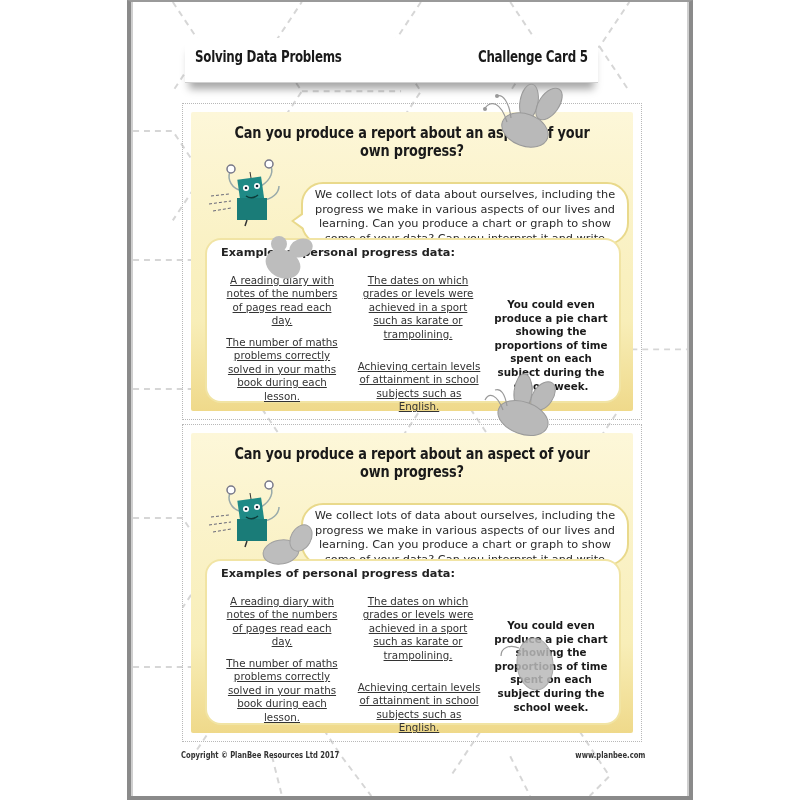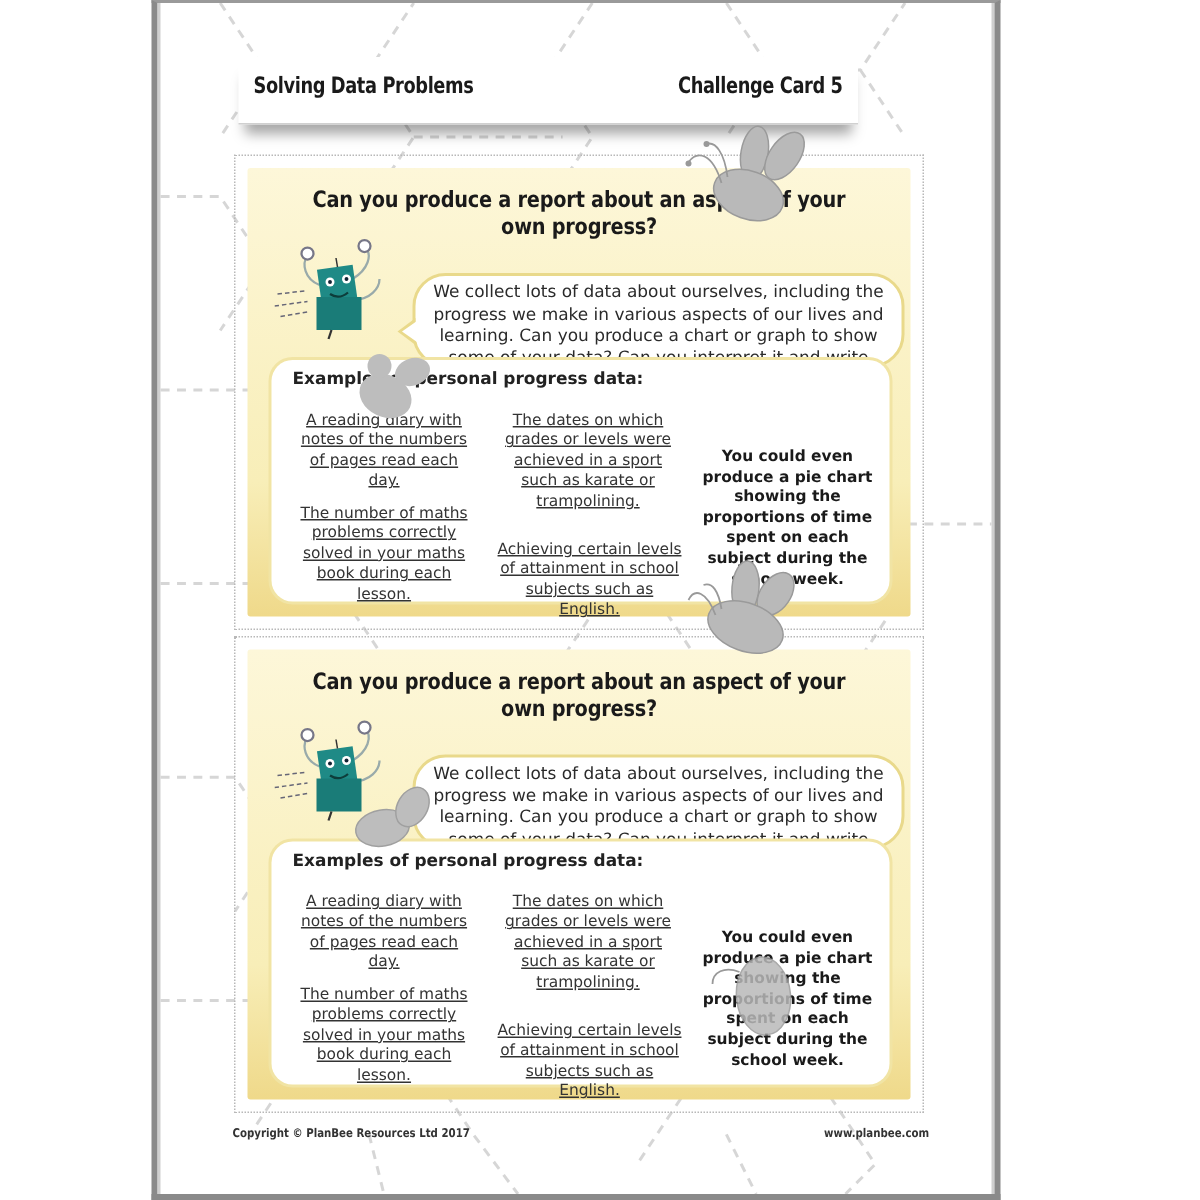--- a/index.html
+++ b/index.html
@@ -5,21 +5,21 @@
     html, body { margin: 0; padding: 0; }
     body {
       width: 800px; height: 800px;
       background: #ffffff;
       position: relative;
       overflow: hidden;
       font-family: "DejaVu Sans", sans-serif;
     }
     .sheet {
       position: absolute;
-      left: 101px; top: 0;
+      left: 127px; top: 0;
       width: 566px; height: 800px;
       background: #ffffff;
       box-sizing: border-box;
       border-left: 4px solid #8a8a8a;
       border-right: 4px solid #8a8a8a;
       border-top: 2px solid #9a9a9a;
       border-bottom: 4px solid #8a8a8a;
       box-shadow: inset 2px 0 0 #cfcfcf, inset -2px 0 0 #cfcfcf;
       overflow: hidden;
     }

